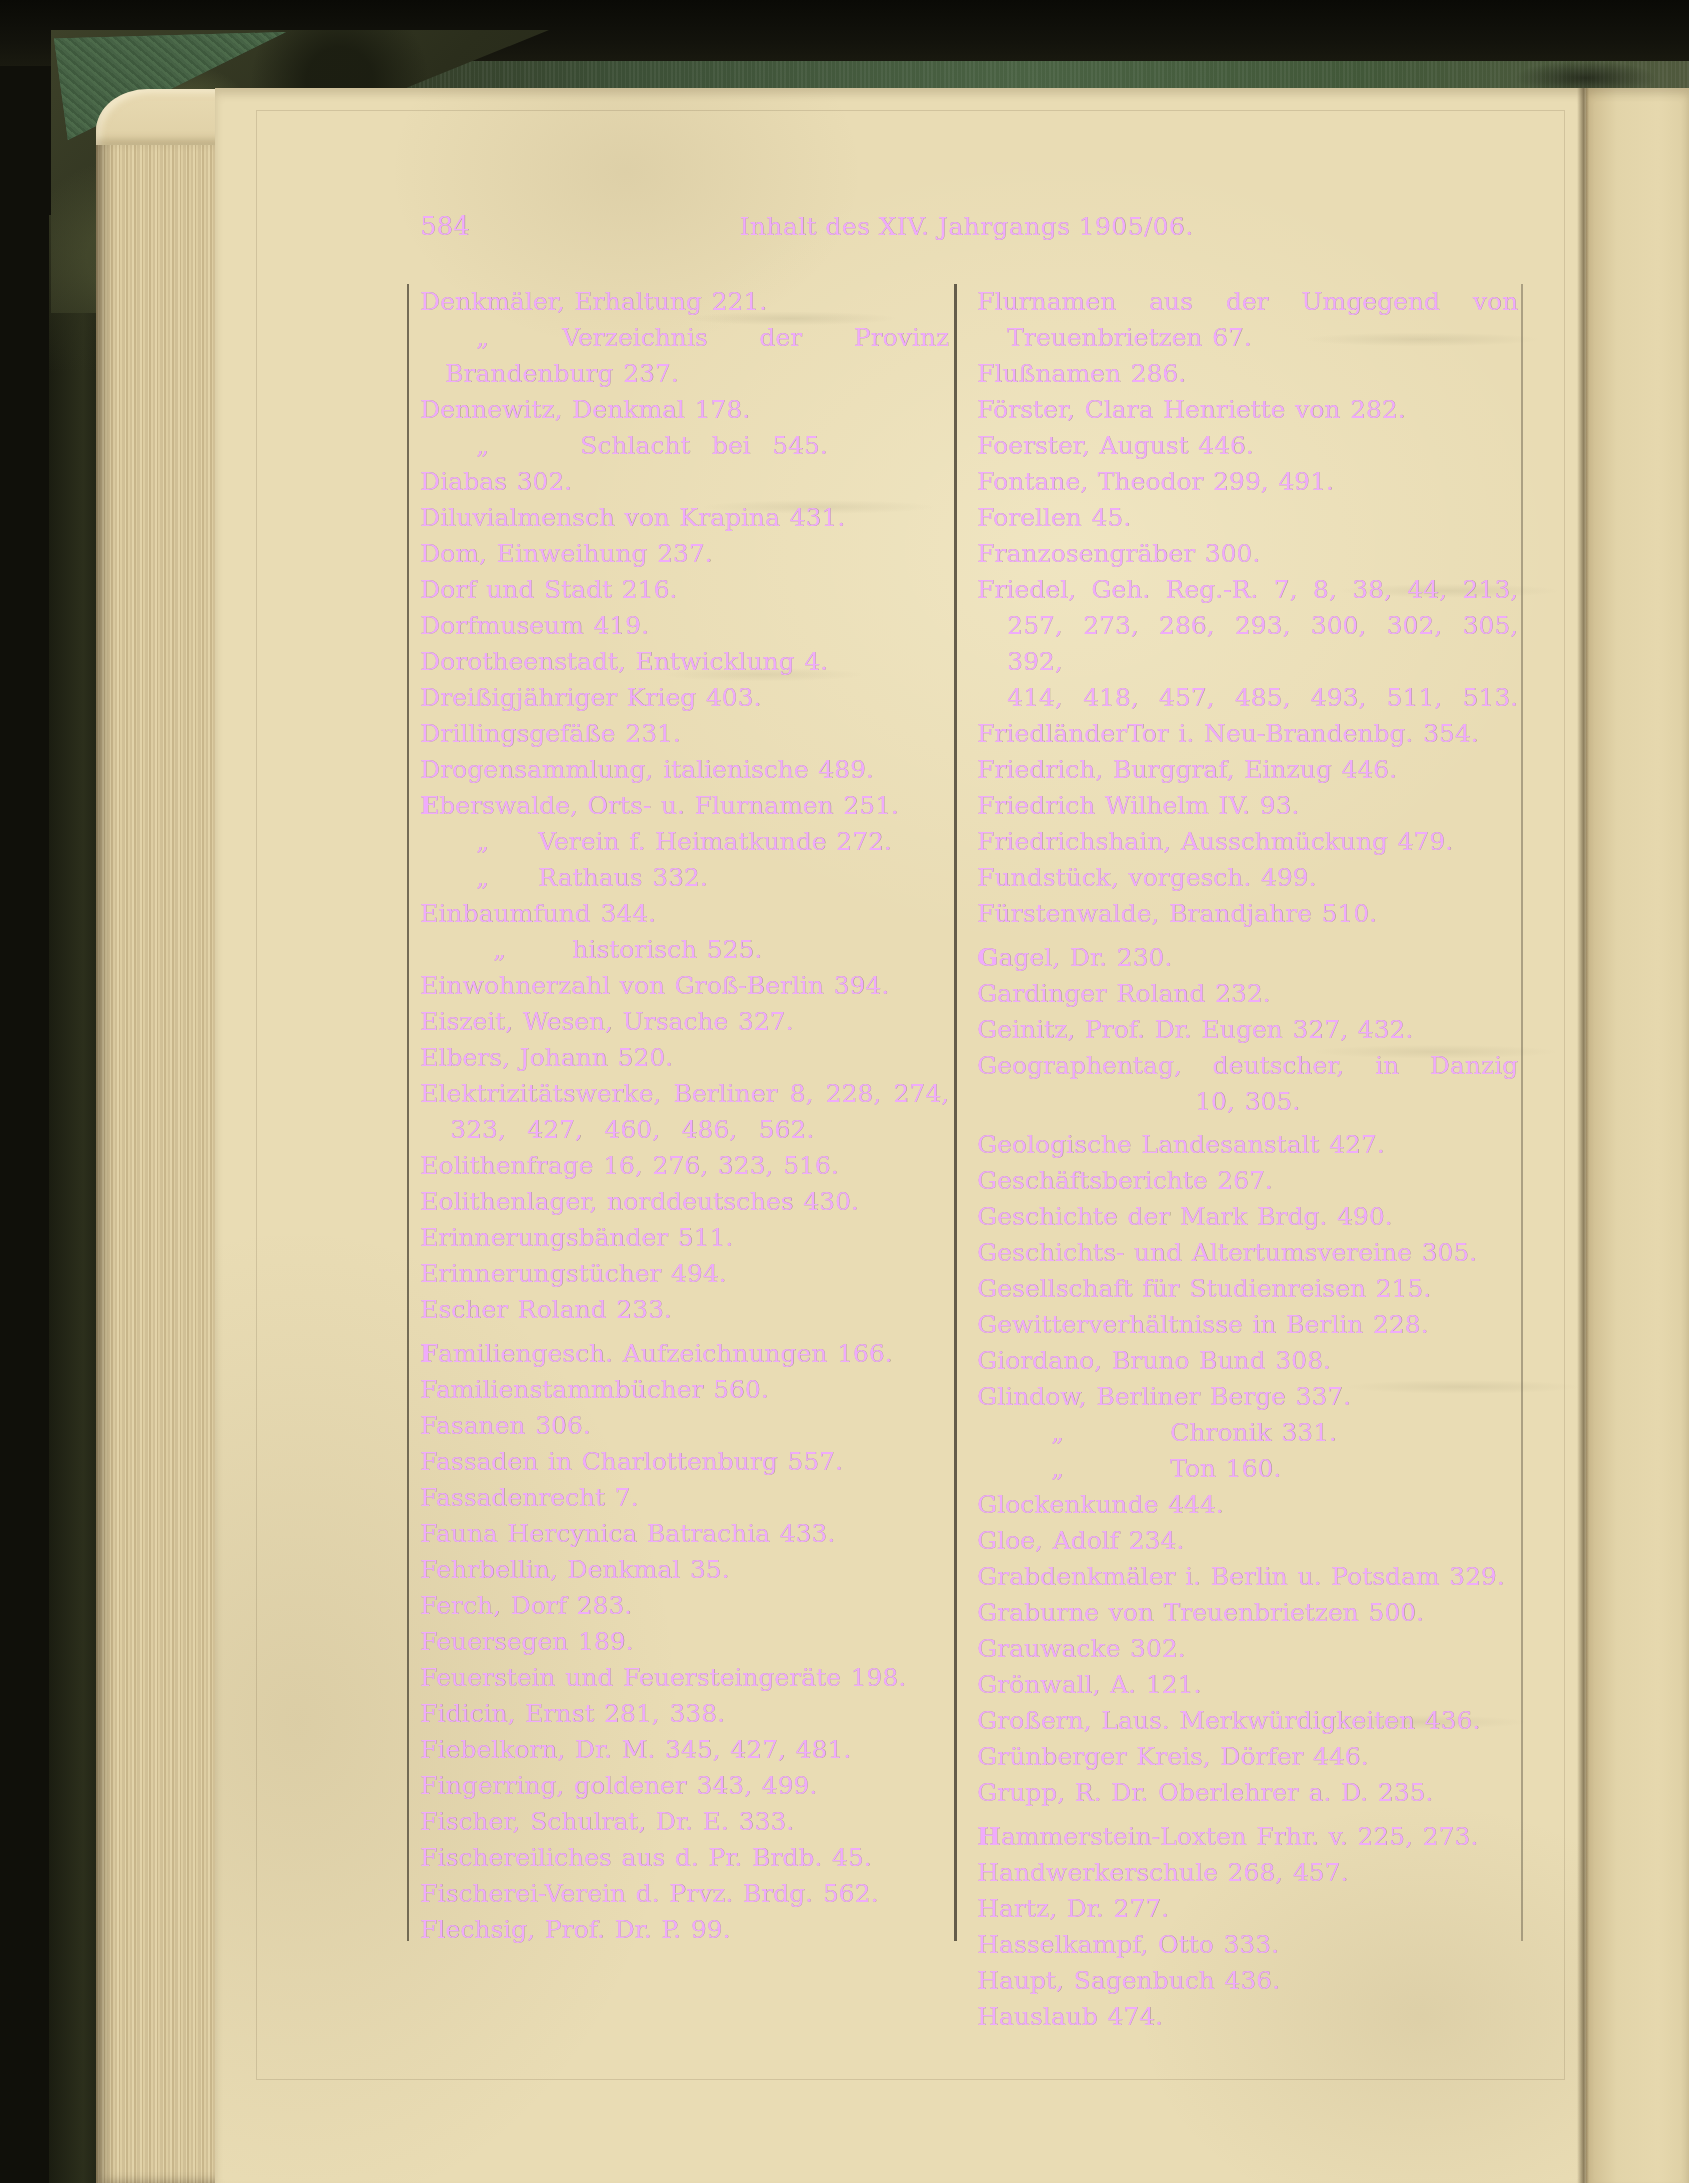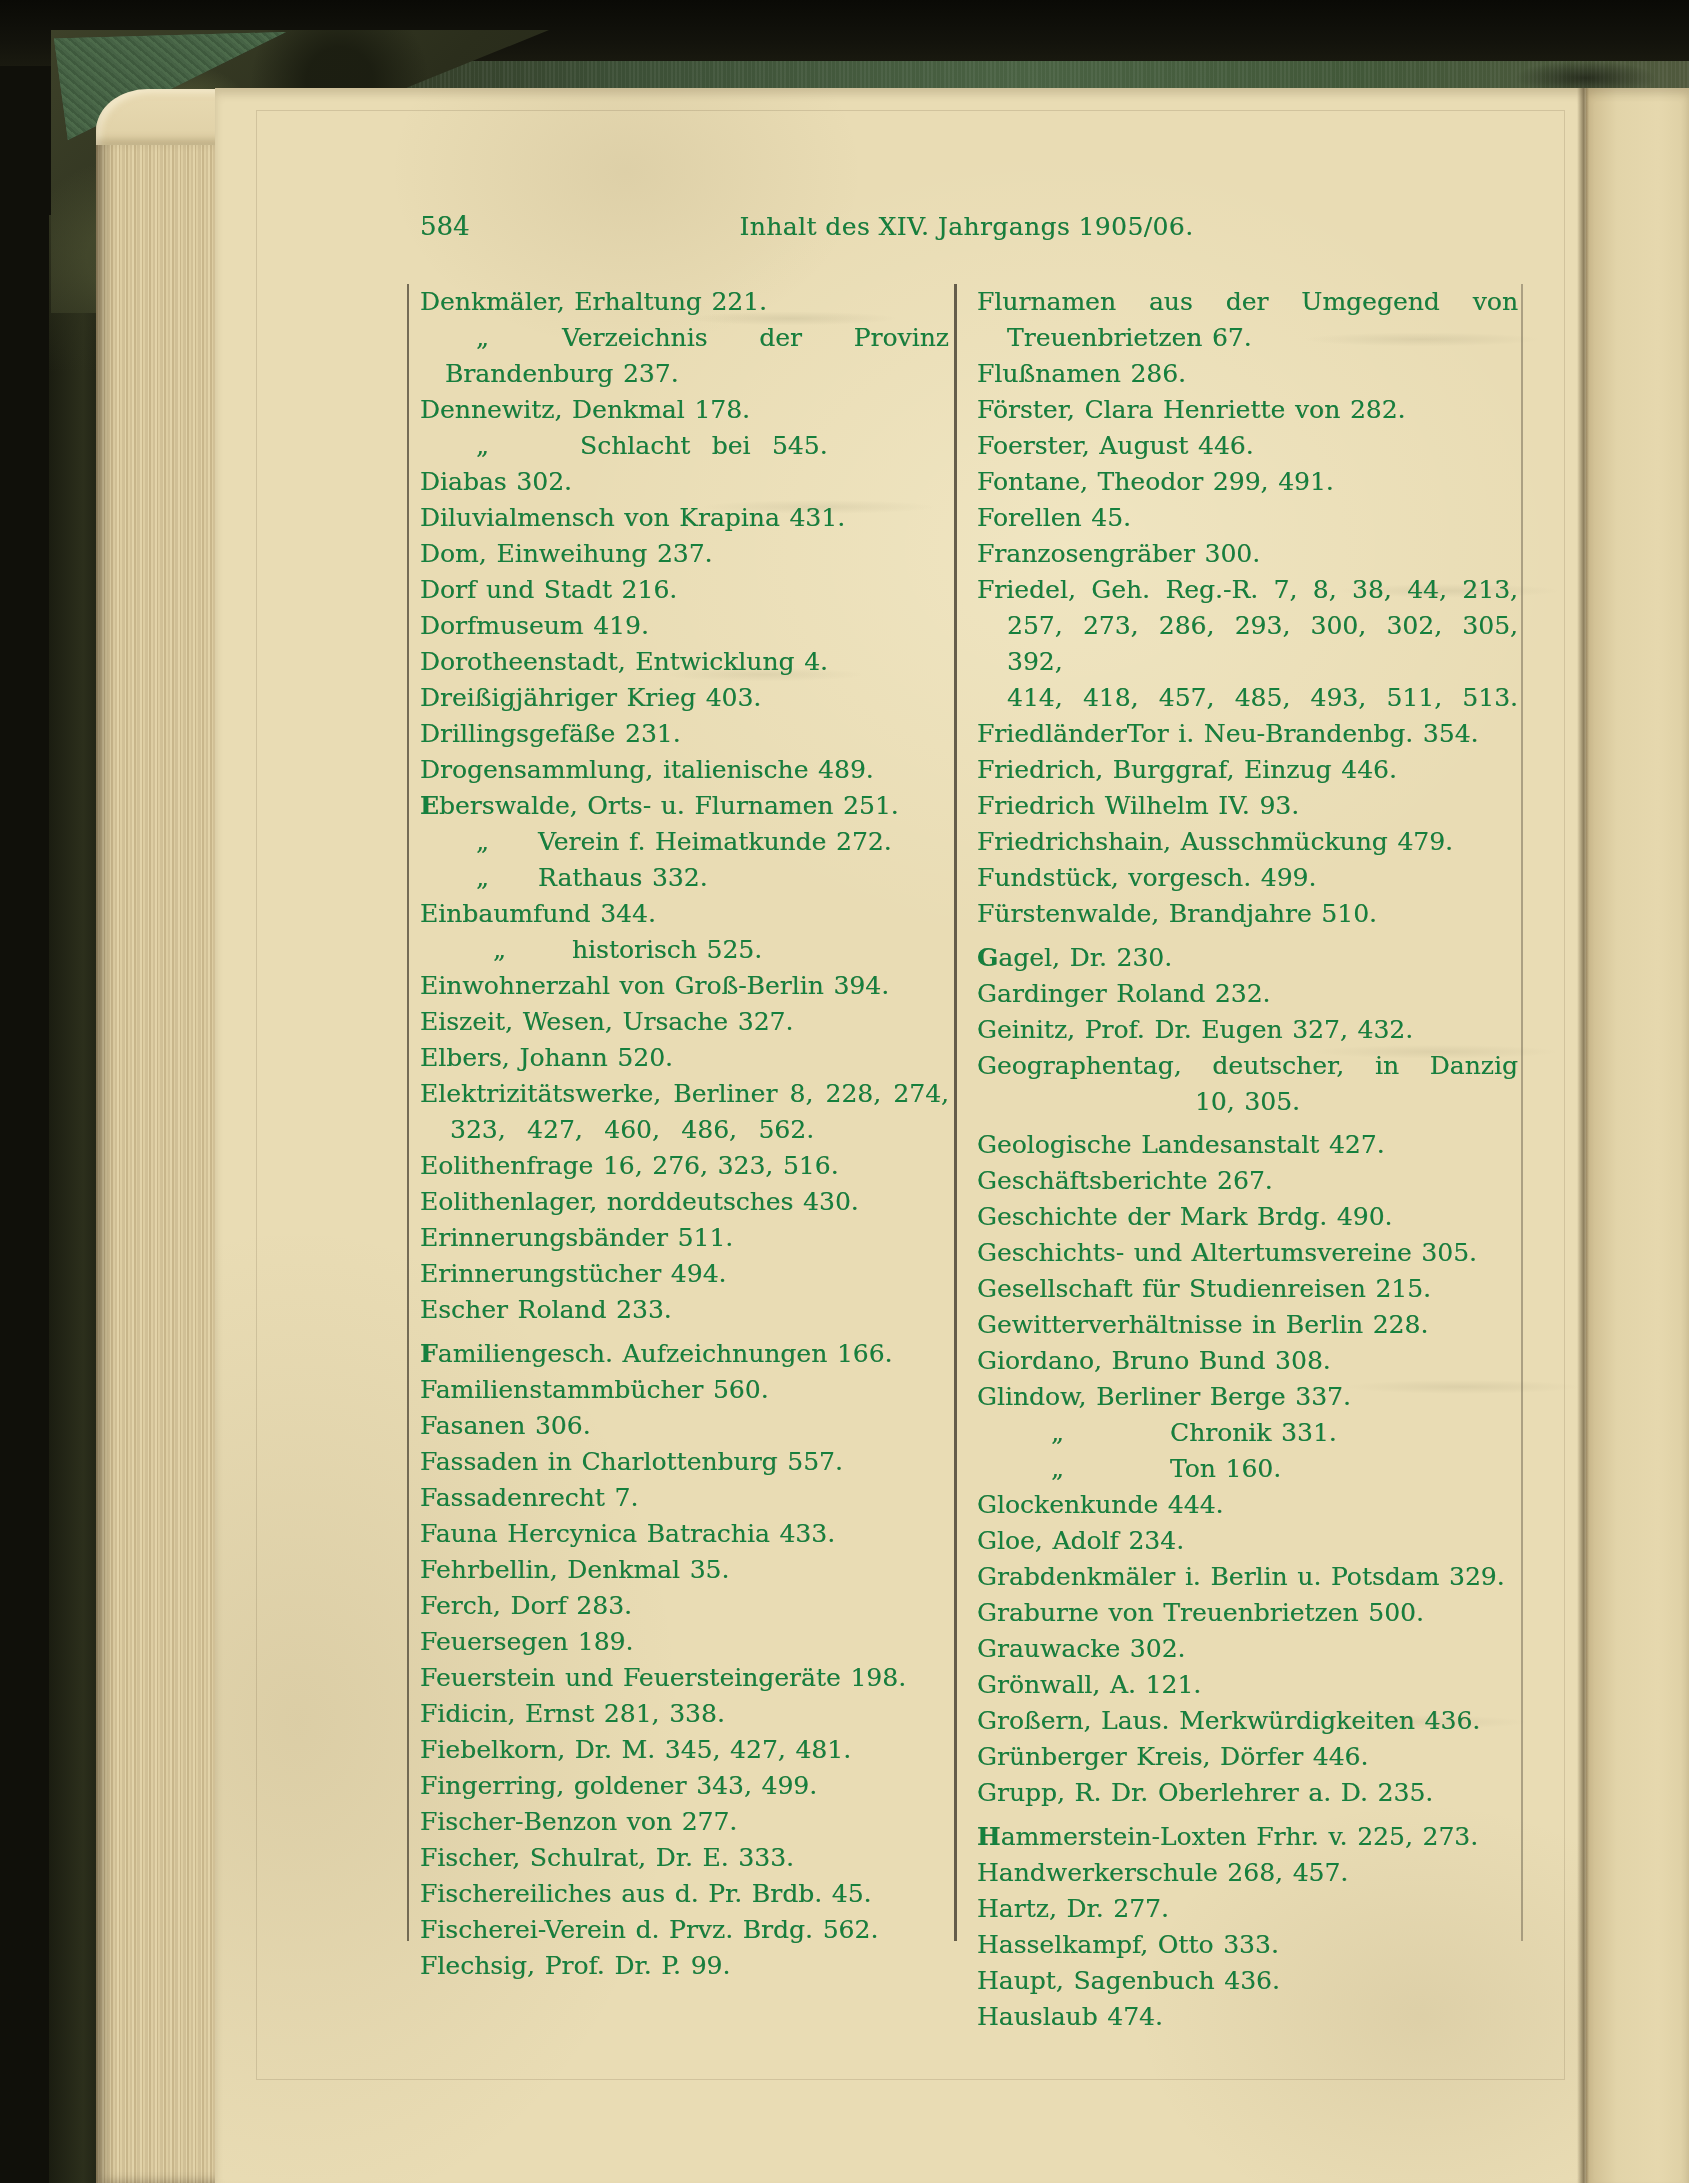--- a/index.html
+++ b/index.html
@@ -67,21 +67,21 @@
               radial-gradient(ellipse 152px 10px at 42% 11%, rgba(110,105,75,.13), transparent 70%),
               radial-gradient(ellipse 169px 10px at 44% 20%, rgba(110,105,75,.11), transparent 70%),
               radial-gradient(ellipse 144px 10px at 40% 28%, rgba(110,105,75,.10), transparent 70%),
               radial-gradient(ellipse 169px 10px at 88% 12%, rgba(110,105,75,.12), transparent 70%),
               radial-gradient(ellipse 160px 10px at 90% 24%, rgba(110,105,75,.11), transparent 70%),
               radial-gradient(ellipse 177px 10px at 89% 46%, rgba(110,105,75,.10), transparent 70%),
               radial-gradient(ellipse 169px 10px at 91% 62%, rgba(110,105,75,.11), transparent 70%),
               radial-gradient(ellipse 152px 10px at 88% 78%, rgba(110,105,75,.10), transparent 70%);}
 
   
-  .ink{color:#15803d;text-shadow:0.3px 0.3px 0.6px rgba(68,61,51,.45);}
+  .ink{color:#f0abfc;text-shadow:0.3px 0.3px 0.6px rgba(68,61,51,.45);}
   .pagenum{position:absolute;left:420px;top:209px;z-index:10;font-size:26px;line-height:34px;}
   .header{position:absolute;left:595px;top:210px;width:743px;z-index:10;
           font-size:25px;line-height:34px;text-align:center;letter-spacing:0.4px;}
   .rule{position:absolute;top:284px;height:1657px;z-index:9;background:#4e4737;}
   .rule-l{left:407px;width:1.7px;opacity:.75;}
   .rule-m{left:954px;width:2.5px;opacity:.85;}
   .rule-r{left:1521px;width:1.7px;opacity:.4;}
   .col{position:absolute;top:284px;z-index:10;font-size:25px;word-spacing:1.7px;}
   .col-left{left:420px;width:529px;}
   .col-right{left:977px;width:541px;}
@@ -244,23 +244,20 @@
       <div class="line">
         <span class="txt">Fidicin, Ernst 281, 338.</span>
       </div>
       <div class="line">
         <span class="txt">Fiebelkorn, Dr. M. 345, 427, 481.</span>
       </div>
       <div class="line">
         <span class="txt">Fingerring, goldener 343, 499.</span>
       </div>
       <div class="line">
-        <span class="txt">Fischer-Benzon von 277.</span>
-      </div>
-      <div class="line">
         <span class="txt">Fischer, Schulrat, Dr. E. 333.</span>
       </div>
       <div class="line">
         <span class="txt">Fischereiliches aus d. Pr. Brdb. 45.</span>
       </div>
       <div class="line">
         <span class="txt">Fischerei-Verein d. Prvz. Brdg. 562.</span>
       </div>
       <div class="line">
         <span class="txt">Flechsig, Prof. Dr. P. 99.</span>

